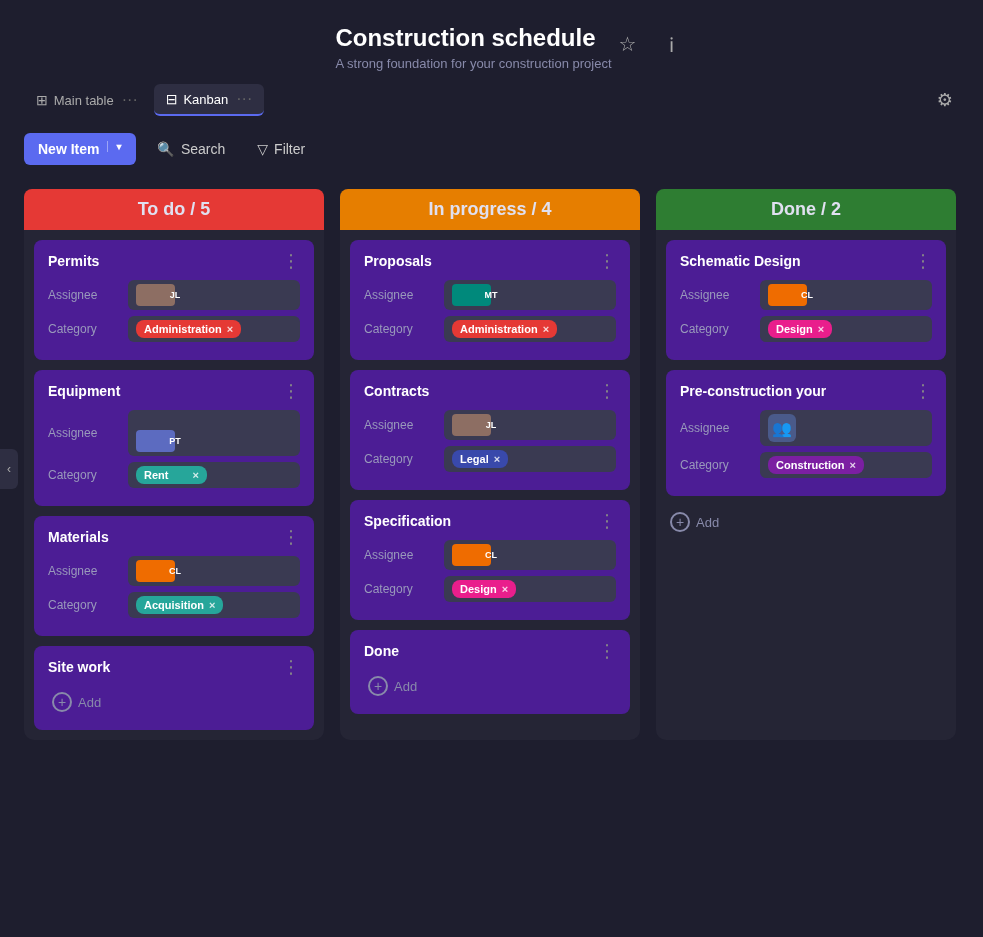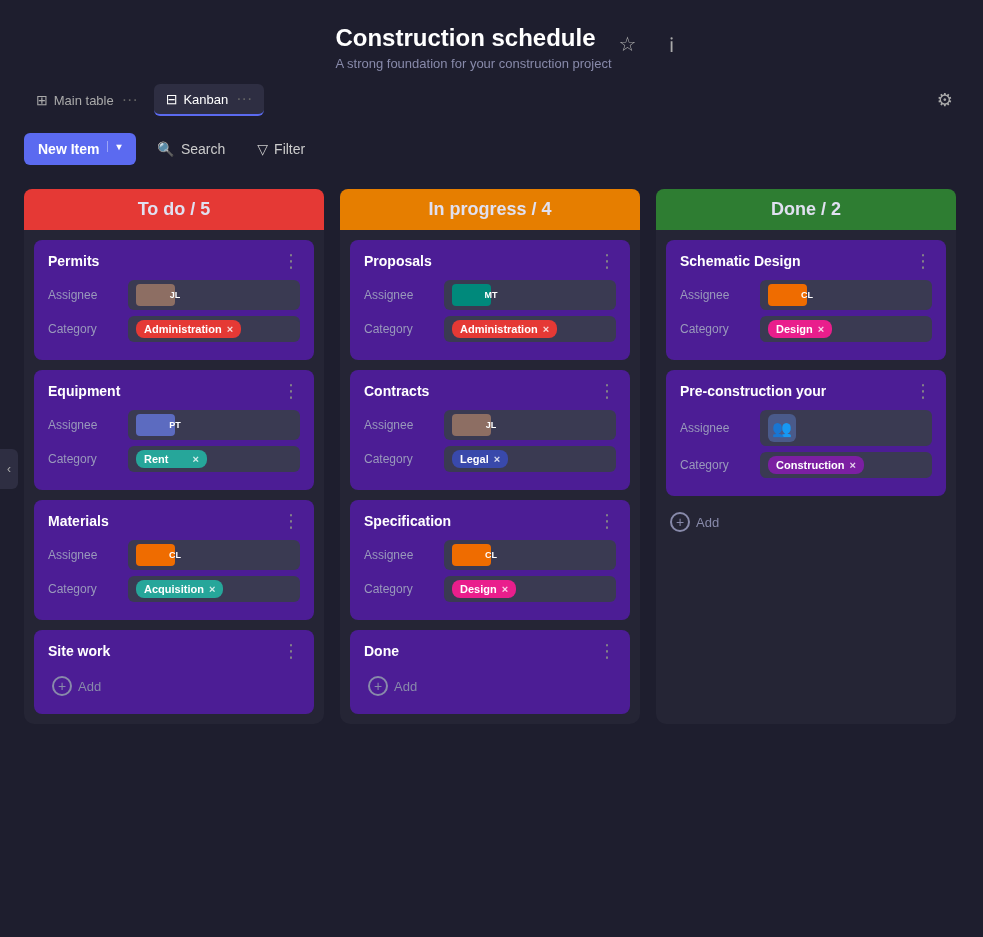--- a/index.html
+++ b/index.html
@@ -373,21 +373,21 @@
           </div>
         </div>
         <div class="card">
           <div class="card-header">
             <span class="card-title">Equipment</span>
             <button class="card-menu">⋮</button>
           </div>
           <div class="card-field">
             <span class="field-label">Assignee</span>
             <div class="field-value">
-              <div class="avatar" style="background: rgb(92, 107, 192);">PT</div>
+              <div class="avatar" style="background: rgb(92, 107, 192); margin-top: 16px;">PT</div>
             </div>
           </div>
           <div class="card-field">
             <span class="field-label">Category</span>
             <div class="field-value">
               <span class="tag tag-rent">
                 <span>Rent</span>
                 <span class="tag-x">×</span>
               </span>
             </div>

